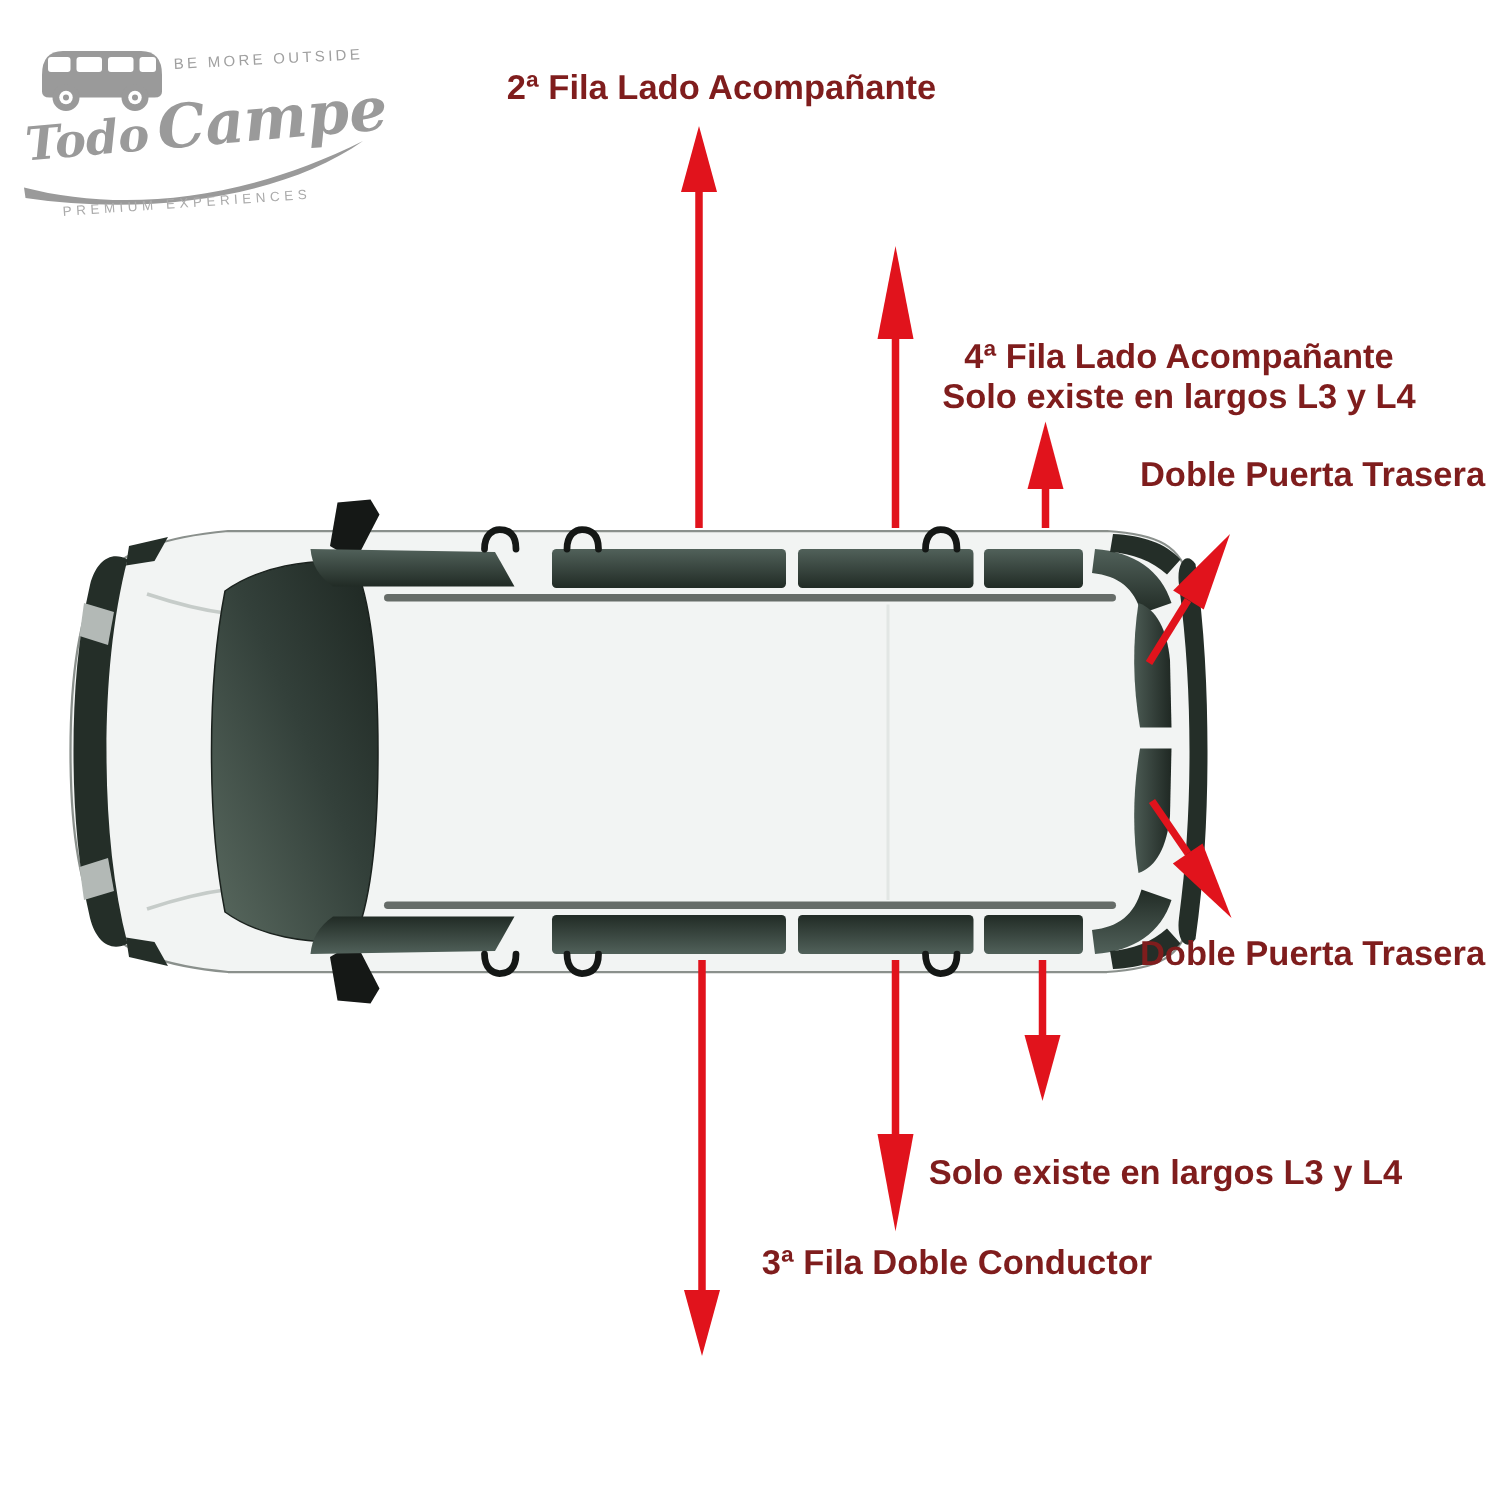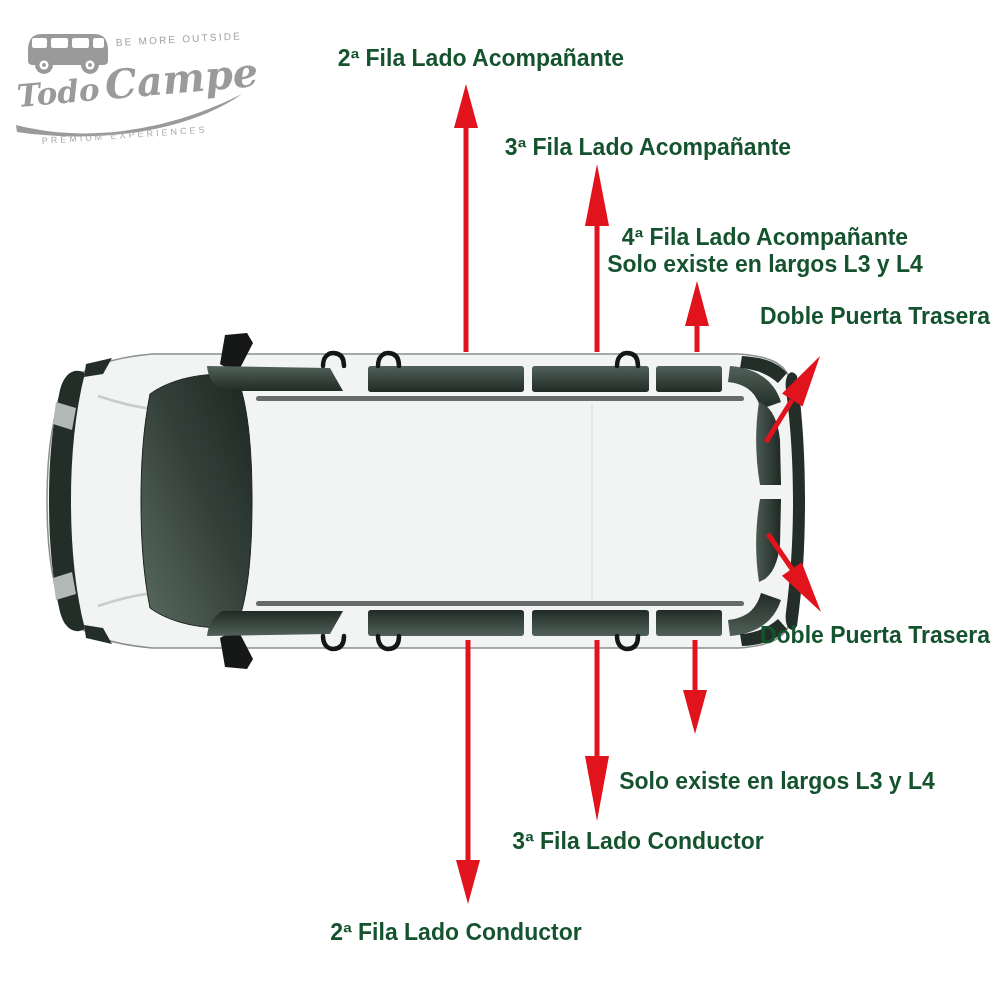--- a/index.html
+++ b/index.html
@@ -1,20 +1,20 @@
 <!DOCTYPE html>
 <html><head>
 <meta charset="utf-8">
 <style>
   html,body{margin:0;padding:0;background:#ffffff;}
   #stage{position:relative;width:1000px;height:1000px;background:#ffffff;overflow:hidden;
          font-family:"Liberation Sans",sans-serif;}
   #scene{position:absolute;left:0;top:0;width:1000px;height:1000px;}
   .lbl{position:absolute;transform:translateX(-50%);text-align:center;white-space:nowrap;
-       font-weight:bold;font-size:23px;line-height:27px;color:#14532d;}
+       font-weight:bold;font-size:23px;line-height:27px;color:#7f1d1d;}
   #logo{position:absolute;left:8px;top:4px;width:250px;height:155px;}
 </style>
 </head>
 <body>
 
 <div id="stage">
 
   <svg id="scene" viewBox="0 0 1000 1000">
     <defs>
       <linearGradient id="gWin" x1="0" y1="0" x2="0" y2="1">
@@ -150,37 +150,31 @@
     </g>
     <text x="108" y="42" font-size="10" letter-spacing="2.2" fill="#a0a0a0" font-family="Liberation Sans, sans-serif" transform="rotate(-3 108 42)">BE MORE OUTSIDE</text>
     <text x="10" y="103" fill="#9a9a9a" font-family="DejaVu Serif, serif" font-style="italic" font-weight="bold" transform="rotate(-5 10 103)"><tspan font-size="31">Todo</tspan><tspan dx="6" font-size="40">Campers</tspan></text>
     <path fill="#9a9a9a" d="M 8,121 C 70,137 150,132 234,90 C 180,128 90,140 9,128 Z"></path>
     <text x="34" y="140" font-size="9" letter-spacing="3" fill="#ababab" font-family="Liberation Sans, sans-serif" transform="rotate(-4 34 140)">PREMIUM EXPERIENCES</text>
   </svg>
 
   <div class="lbl" style="left:481px;top:45px">
     <span>2ª Fila Lado Acompañante</span>
   </div>
-  <div class="lbl" style="left:648px;top:134px">
-    <span>3ª Fila Lado Acompañante</span>
-  </div>
-  <div class="lbl" style="left:765px;top:224px">
+  <div class="lbl" style="left:786px;top:224px">
     <span>4ª Fila Lado Acompañante</span><br>
     <span>Solo existe en largos L3 y L4</span>
   </div>
   <div class="lbl" style="left:875px;top:303px">
     <span>Doble Puerta Trasera</span><br>
   </div>
   <div class="lbl" style="left:875px;top:622px">
     <span>Doble Puerta Trasera</span><br>
   </div>
   <div class="lbl" style="left:777px;top:741px">
     <br>
     <span>Solo existe en largos L3 y L4</span>
   </div>
   <div class="lbl" style="left:638px;top:828px">
-    <span>3ª Fila Lado Conductor</span>
-  </div>
-  <div class="lbl" style="left:456px;top:919px">
-    <span>2ª Fila Lado Conductor</span>
+    <span>3ª Fila Doble Conductor</span>
   </div>
 
 </div>
 
 </body></html>

